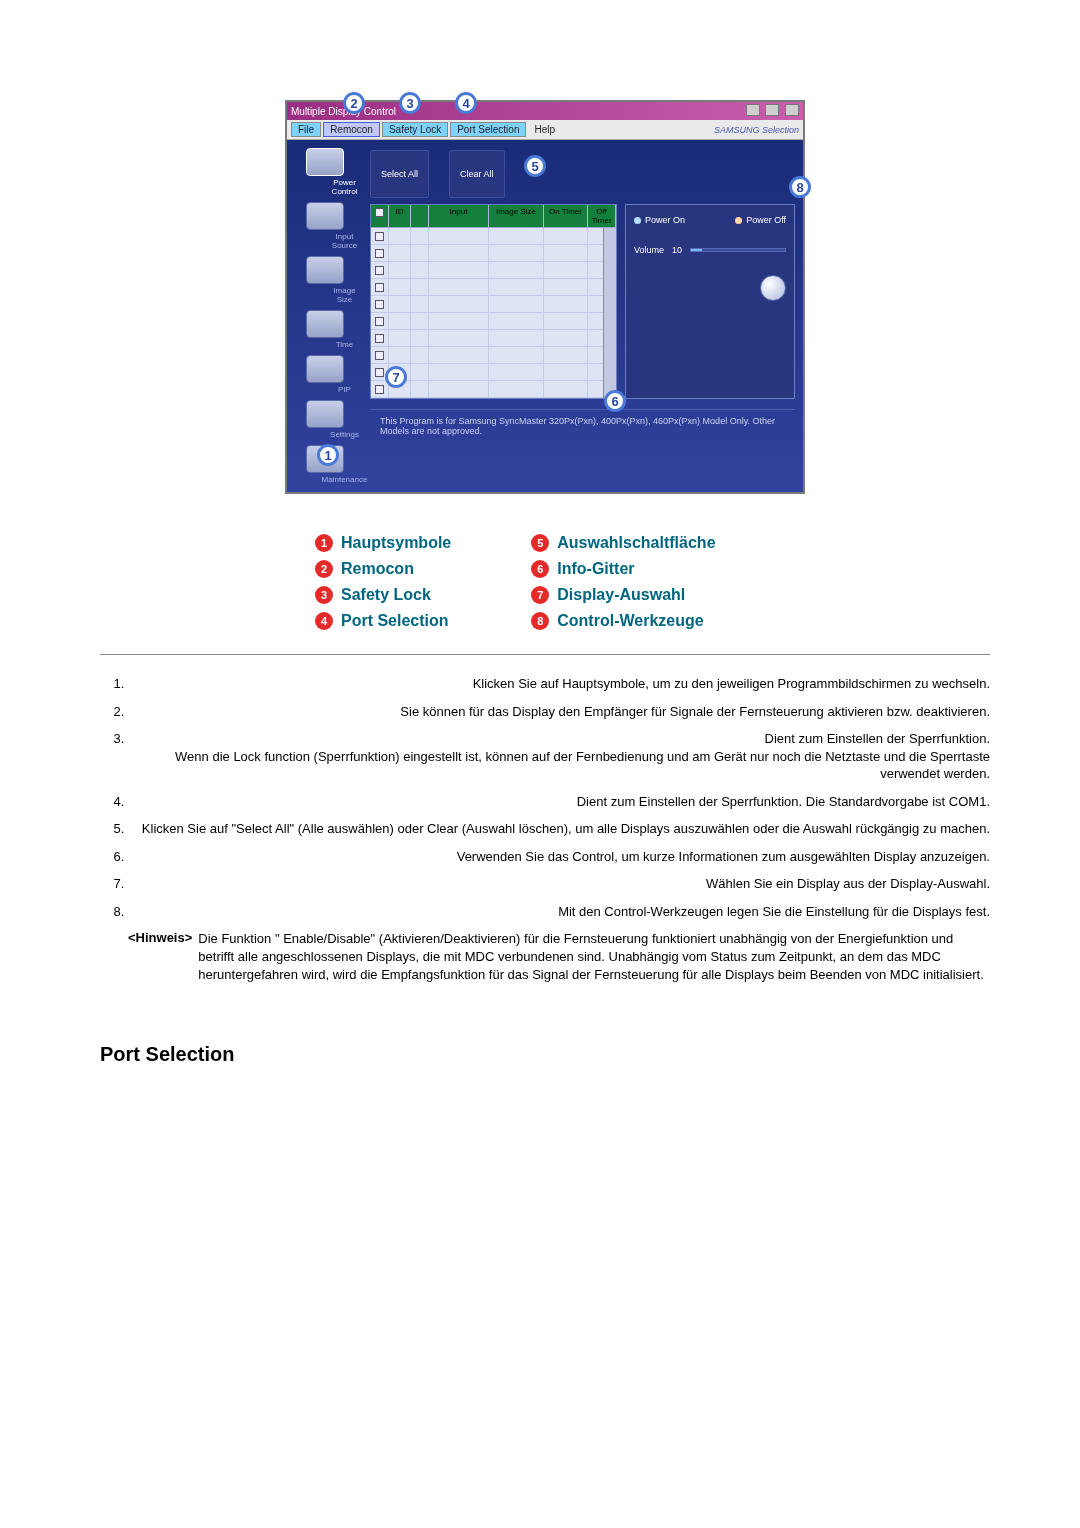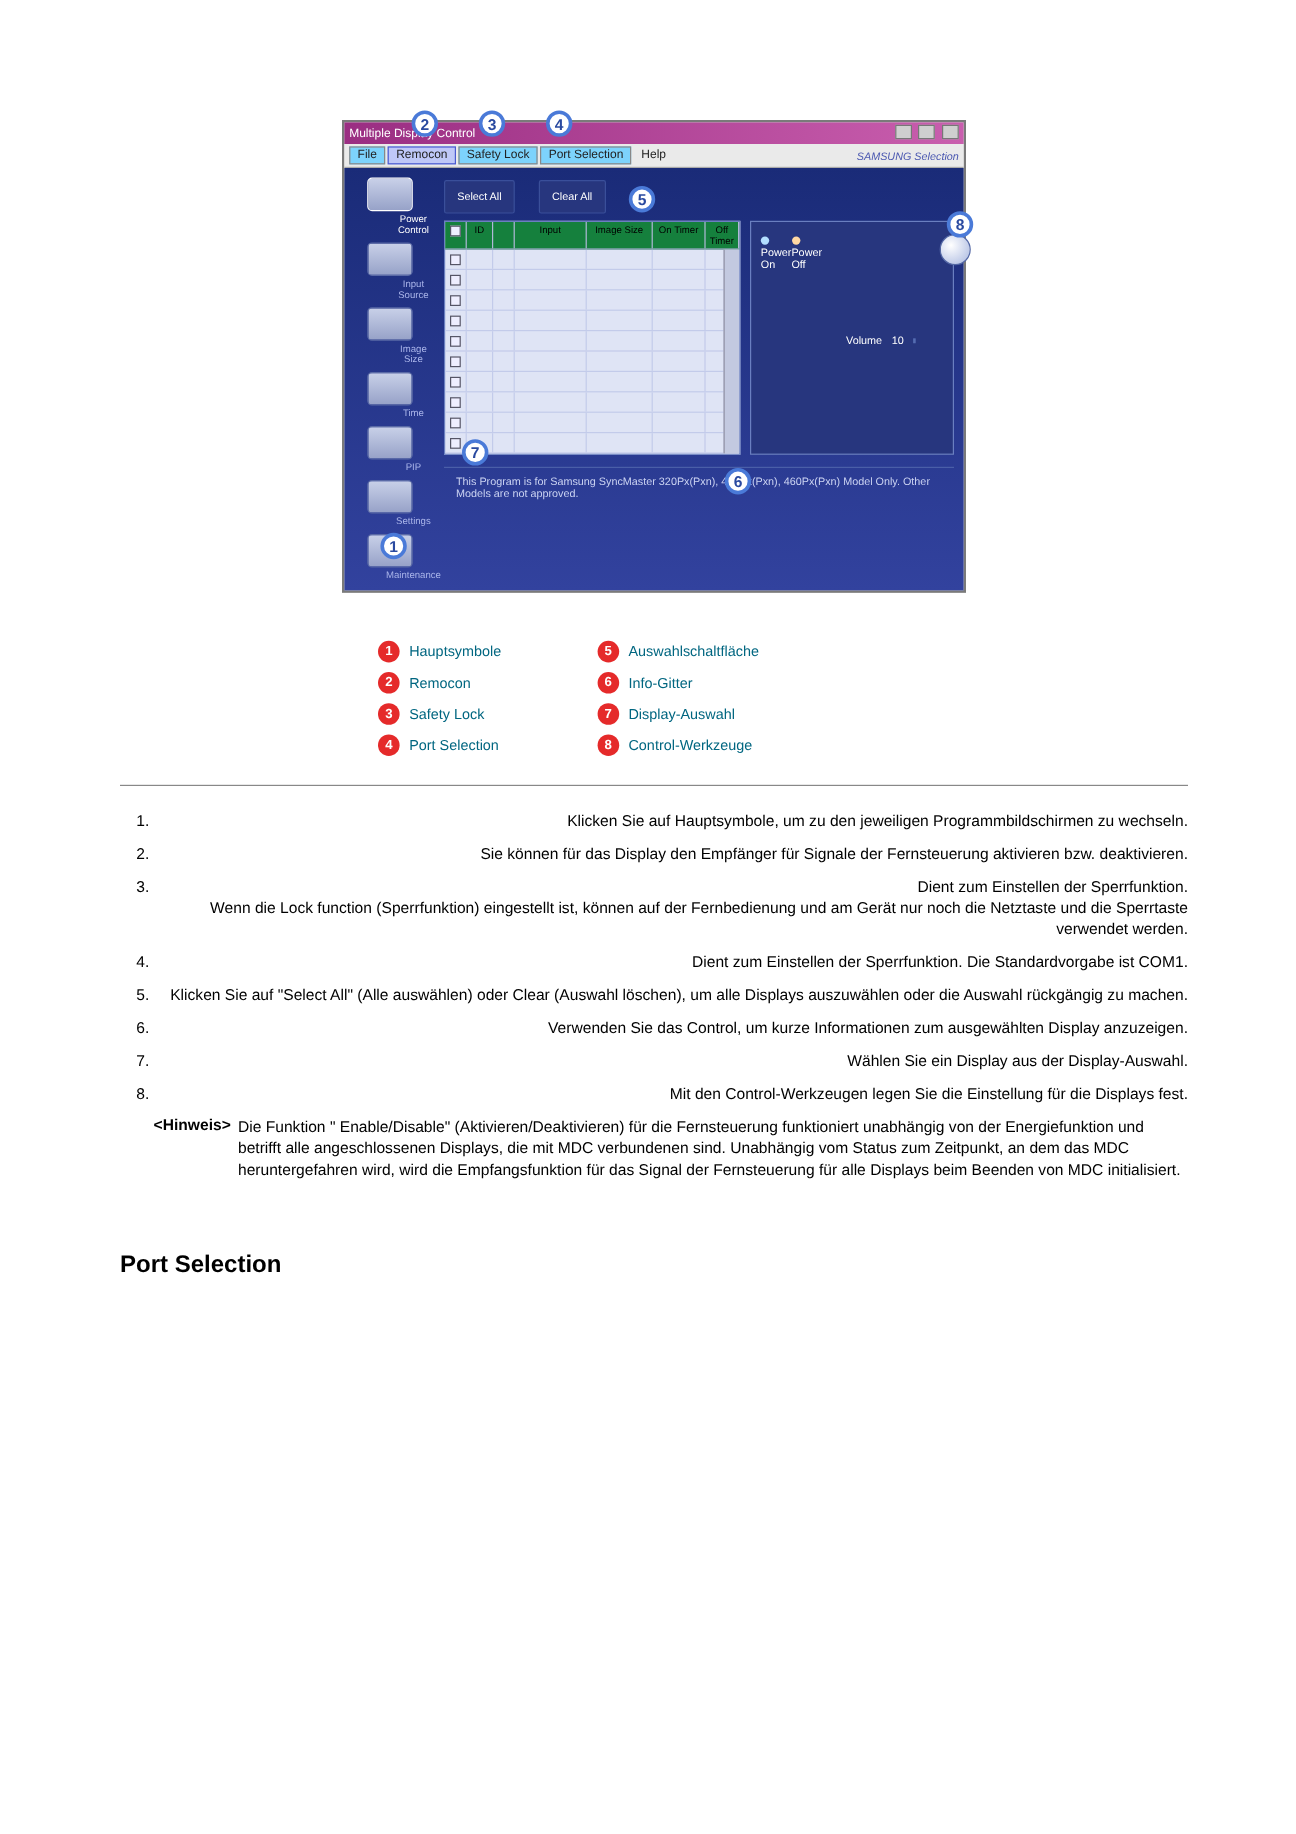--- a/index.html
+++ b/index.html
@@ -24,58 +24,58 @@
   .sidebar { width: 75px; padding: 8px 4px; display:flex; flex-direction:column; gap:6px; align-items:center; }
   .side-item { width: 64px; display:flex; flex-direction:column; align-items:center; }
   .side-icon { width:38px; height:28px; border-radius:4px; background:linear-gradient(#c8d0e8, #97a2c8); border:1px solid #5a6aa6; }
   .side-label { font-size:8px; color:#aab5ea; margin-top:2px; text-align:center;padding-left:40px; }
   .side-item.active .side-label { color:#fff; }
   .side-item.active .side-icon { border-color:#fff; }
 
   
   .mainarea { flex:1; padding: 10px 8px; }
   .toolbar-row { display:flex; align-items:center; gap:20px; margin-bottom:6px; }
-  .smallbtn { font-size:9px; color:#fff; padding:8px 10px; border:1px solid #3a4f9a; background:#27367e; border-radius:2px; }
+  .smallbtn { font-size:9px; color:#fff; padding:18px 10px; border:1px solid #3a4f9a; background:#27367e; border-radius:2px; }
 
   .mid-row { display:flex; gap:8px; }
   .grid-wrap { flex:1; border:1px solid #6a7fc0; background:#dfe4f5; position: relative;}
   .grid-header { display:flex; font-size:8px; background:#15803d; border-bottom:1px solid #9fa9ce; }
   .grid-header>div { border-right:1px solid #b0b8d8; padding:2px 2px; text-align:center; }
   .gh-chk{width:18px;} .gh-id{width:22px;} .gh-star{width:18px;} .gh-input{width:60px;} .gh-imgsz{width:55px;} .gh-on{width:44px;} .gh-off{flex:1;}
   .grid-rows { height: 170px; overflow:hidden; border-right: 12px solid #c3c9e0; position:relative; }
   .grid-rows::after{content:"";position:absolute;right:-12px;top:0;width:12px;height:100%;background:#c3c9e0;border-left:1px solid #889;}
   .grow { height:17px; display:flex; align-items:center; border-bottom:1px solid #c3cbea; }
   .grow .gcell { border-right:1px solid #c3cbea; height:100%; }
   .grow .gc-chk{width:18px;display:flex;justify-content:center;align-items:center;}
   .grow .gc-id{width:22px;} .grow .gc-star{width:18px;display:flex;justify-content:center;align-items:center;}
   .grow .gc-input{width:60px;} .grow .gc-is{width:55px;} .grow .gc-on{width:44px;} .grow .gc-off{flex:1;}
   .chkbox { width:9px;height:9px;border:1px solid #556; background:#eef; }
 
   
-  .ctrlpanel { width: 170px; border:1px solid #6a7fc0; background:#27367e; padding:10px 8px 6px; display:flex; flex-direction:row; gap:20px; }
+  .ctrlpanel { width: 170px; border:1px solid #6a7fc0; background:#27367e; padding:10px 8px 6px; display:flex; flex-direction:column; gap:20px; }
   .pwr-row { display:flex; justify-content:space-between; font-size:9px; color:#fff; }
   .pwr-row span::before{content:"";display:inline-block;width:7px;height:7px;border-radius:50%;margin-right:4px;vertical-align:middle;}
   .pwr-on::before{background:#b3deff;}
   .pwr-off::before{background:#ffd8a3;}
   .vol-row { display:flex; align-items:center; gap:8px; font-size:9px; color:#fff; }
   .vol-bar { flex:1; height:4px; background:#3b4d9e; position:relative; border:1px solid #556db0;}
   .vol-fill { position:absolute; left:0; top:0; height:100%; width:12%; background:#7fb7ff; }
   .vol-knob { width:26px; height:26px; border-radius:50%; background:radial-gradient(circle at 35% 35%, #fff, #a7b6df); border:1px solid #5468a5; margin-left:auto;}
 
   .footer-note { margin-top:10px; padding:6px 10px; font-size:9px; color:#cbd3f2; border-top:1px solid #4a5ea8; }
 
   
   .callout { position:absolute; width:22px; height:22px; border-radius:50%; background:#fff; border:3px solid #4a7ad8; color:#2a4aa0; font-weight:bold; font-size:13px; display:flex; align-items:center; justify-content:center; z-index:20;}
 
   
   .legend { width:540px; margin: 0 auto 12px; display:flex; gap: 80px; padding-left:40px; }
   .legend-col { display:flex; flex-direction:column; gap:8px; }
   .legend-item { display:flex; align-items:center; gap:8px; }
   .legcircle { width:18px; height:18px; border-radius:50%; background:#e52a2a; color:#fff; font-size:11px; font-weight:bold; display:flex; align-items:center; justify-content:center; }
-  .leglabel { color:#006680; font-size:12px; font-weight:normal; }
+  .leglabel { color:#006680; font-size:16px; font-weight:bold; }
 
   hr.sep { border:none; border-top:1px solid #888; margin: 24px 0 20px; }
 
   
   ol.desc { list-style: decimal; padding-left: 28px; }
   ol.desc li { margin-bottom: 10px; line-height:1.35;text-align:right; }
 
   .hinweis { display:flex; gap:6px; margin-top:4px; padding-left: 28px;}
   .hinweis-tag { font-weight:bold; flex:0 0 auto; }
   .hinweis-body { flex:1; line-height:1.35;}

